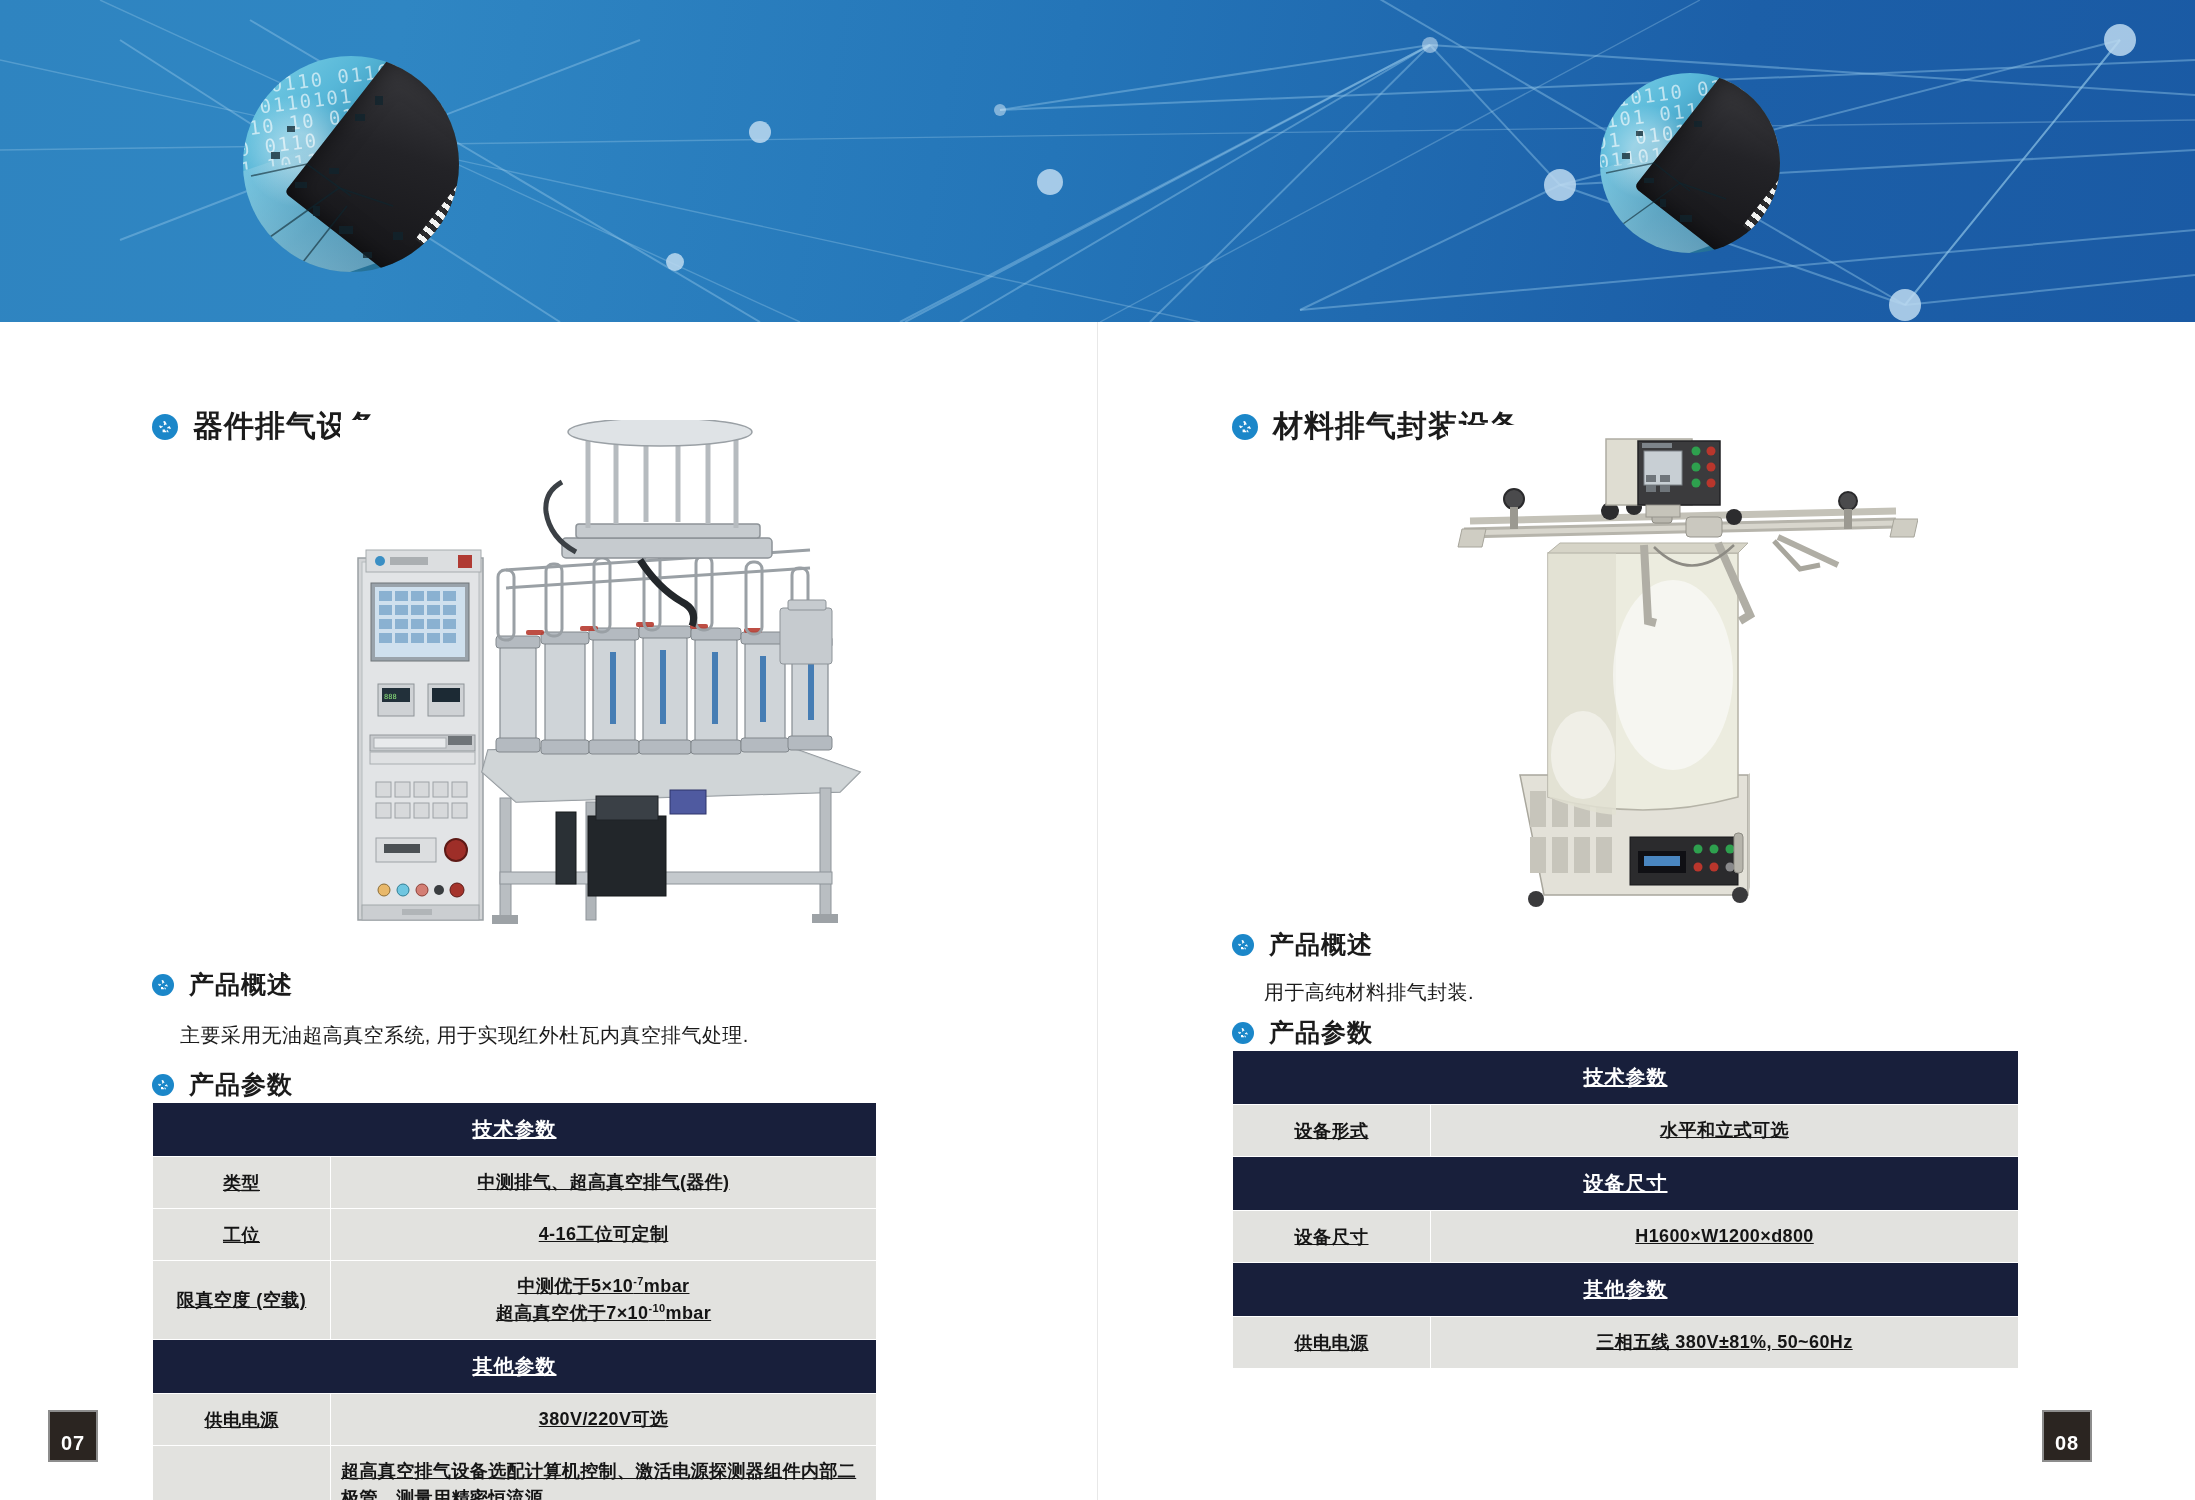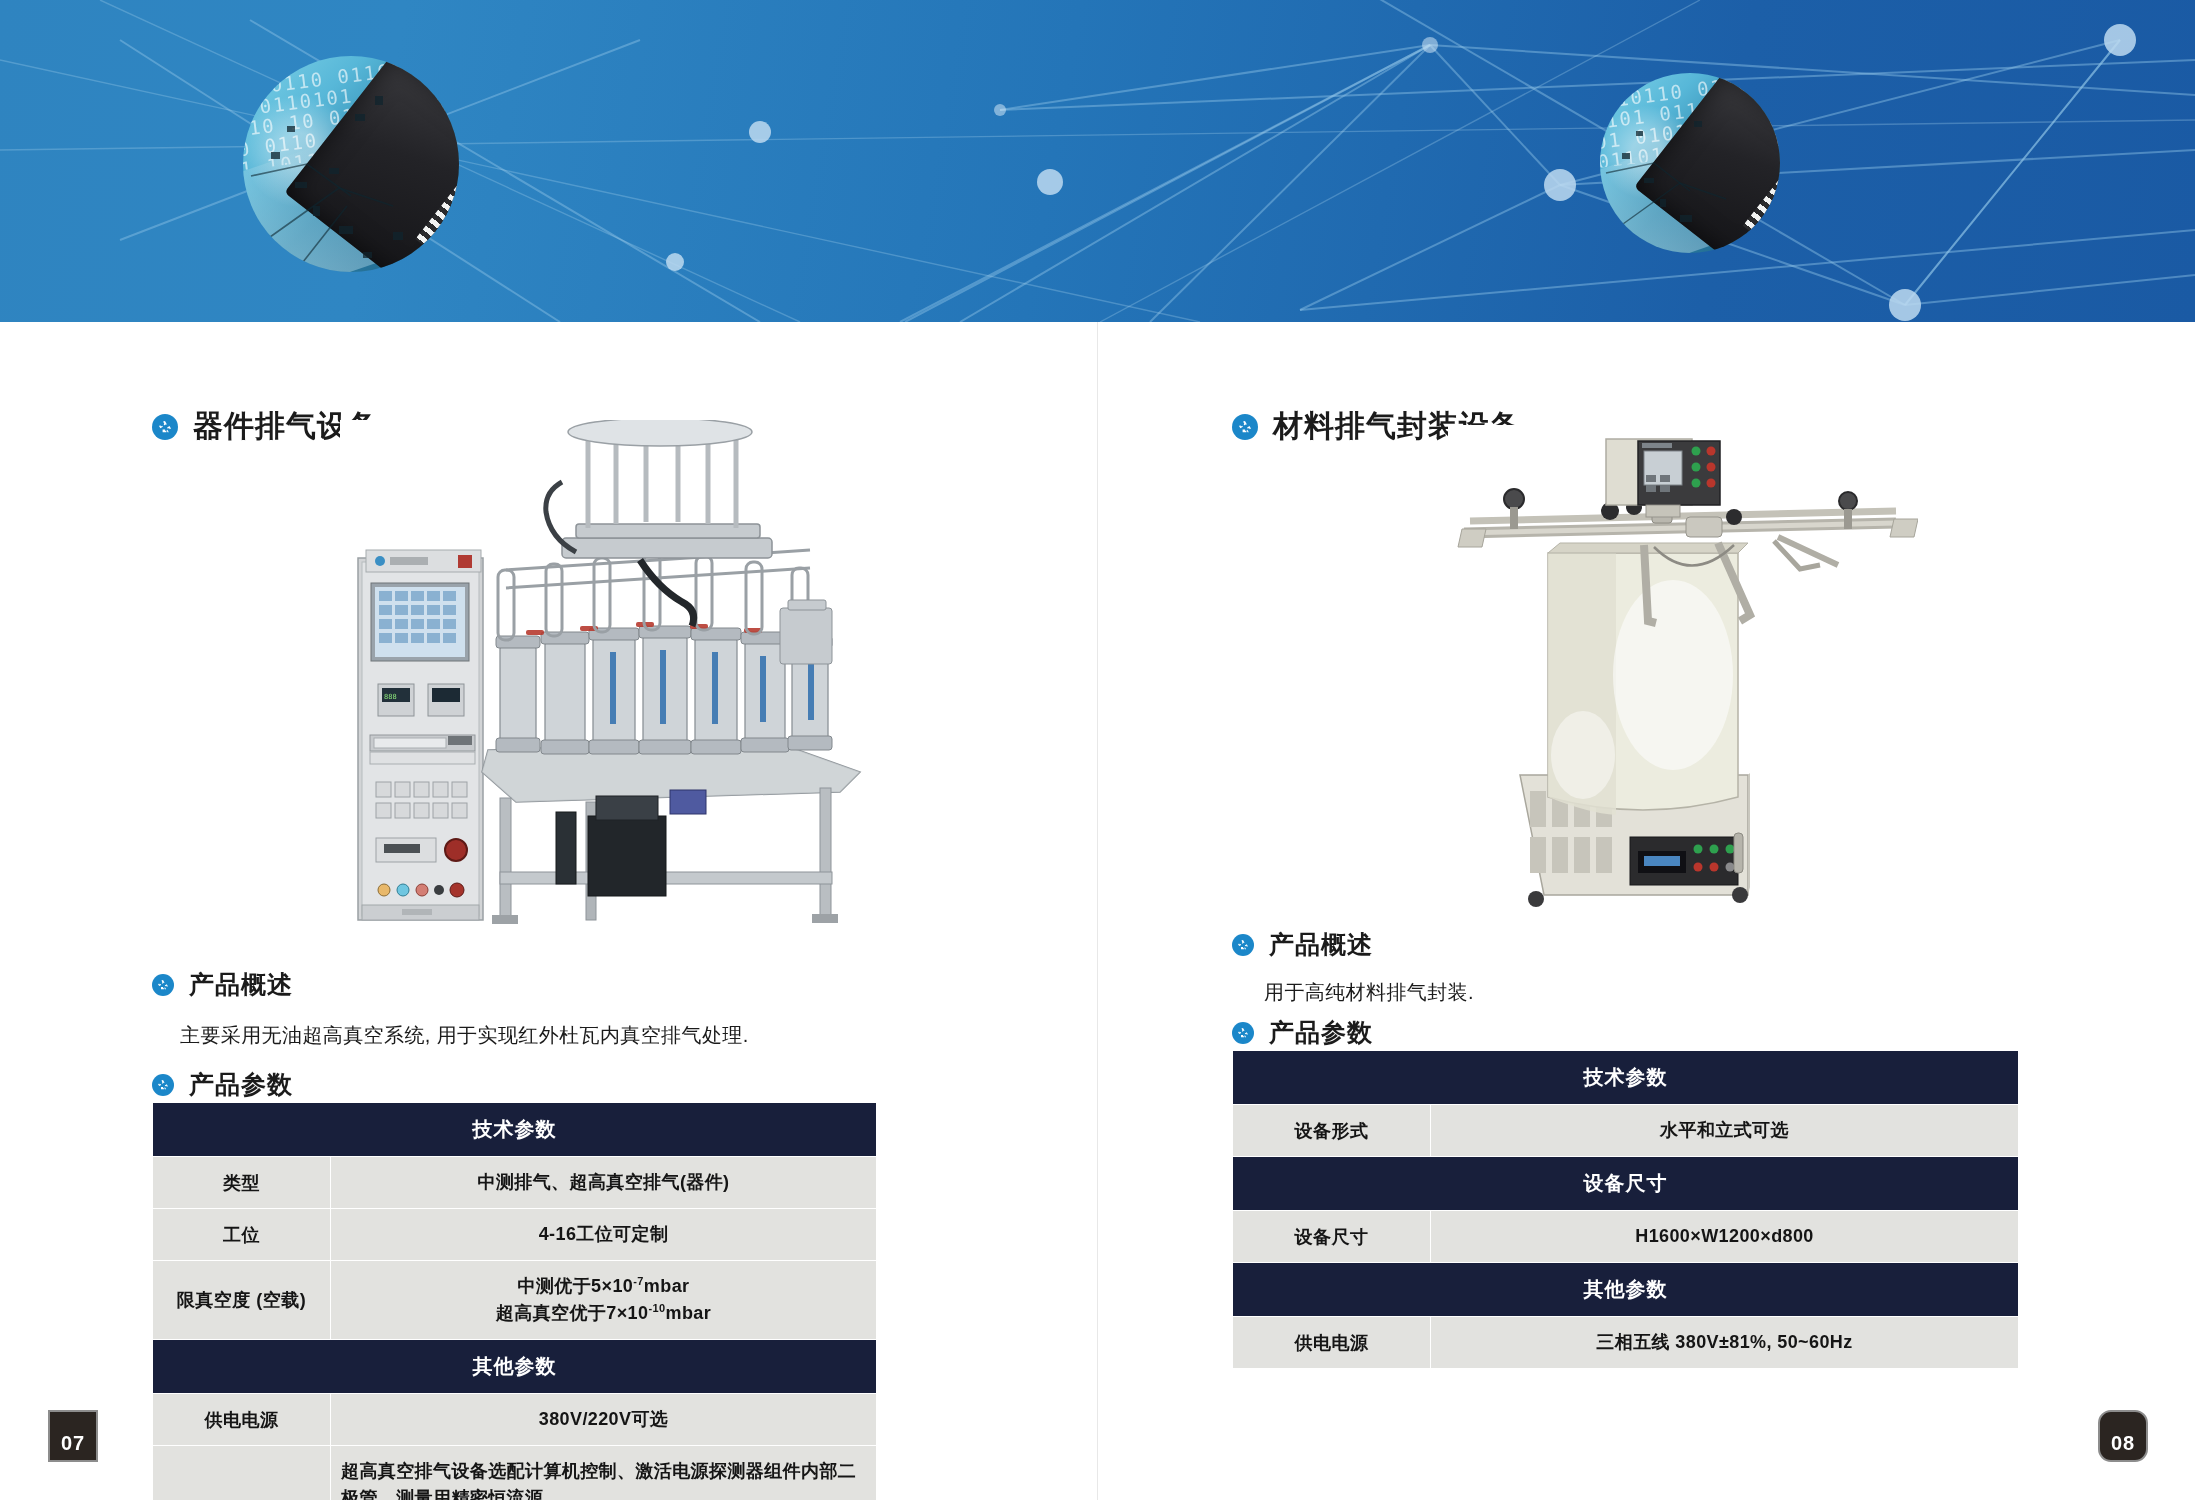--- a/index.html
+++ b/index.html
@@ -75,21 +75,21 @@
     position:absolute; font-size:20px; color:#1b1b1b; letter-spacing:.4px;
     white-space:nowrap;
   }
 
   
   .photo { position:absolute; }
   .photo svg { display:block; }
 
   
   .ptable { position:absolute; border-collapse:collapse; table-layout:fixed; }
-  .ptable td, .ptable th { border:1px solid #ffffff; }
+  .ptable td, .ptable th { border:1px solid #ffffff;text-decoration:underline; }
   .ptable .band {
     background:#181f3b; color:#ffffff; font-size:20px; font-weight:bold;
     text-align:center; padding:13px 4px; letter-spacing:1px;
   }
   .ptable .lbl {
     background:#e2e2df; color:#151515; font-size:18px; font-weight:bold;
     text-align:center; padding:12px 6px; letter-spacing:.5px;
   }
   .ptable .val {
     background:#e2e2df; color:#151515; font-size:18px; font-weight:bold;
@@ -596,16 +596,16 @@
         <tr>
           <td class="band" colspan="2">其他参数</td>
         </tr>
         <tr>
           <td class="lbl">供电电源</td>
           <td class="val">三相五线 380V±81%, 50~60Hz</td>
         </tr>
       </tbody>
     </table>
 
-    <div class="pgnum" style="left:1000px; top:1410px;border-radius:13px;">08</div>
+    <div class="pgnum" style="left:944px; top:1410px;">08</div>
   </div>
 
 </div>
 
 </body></html>

